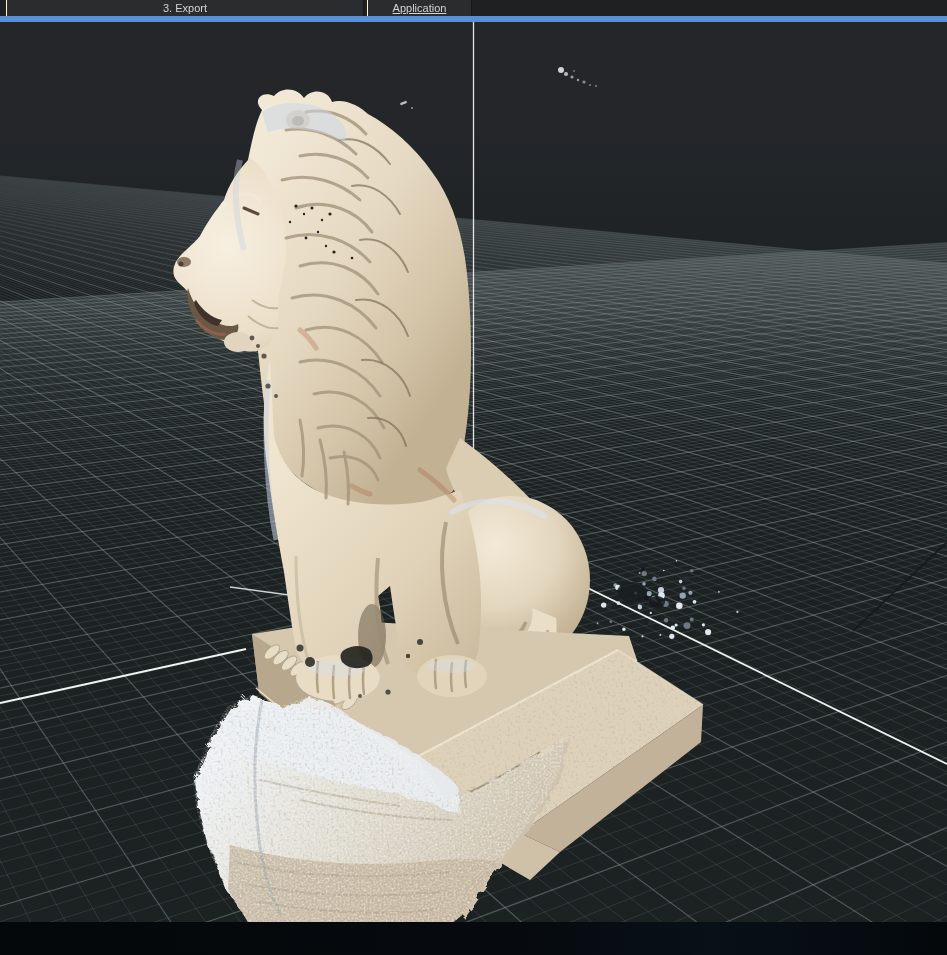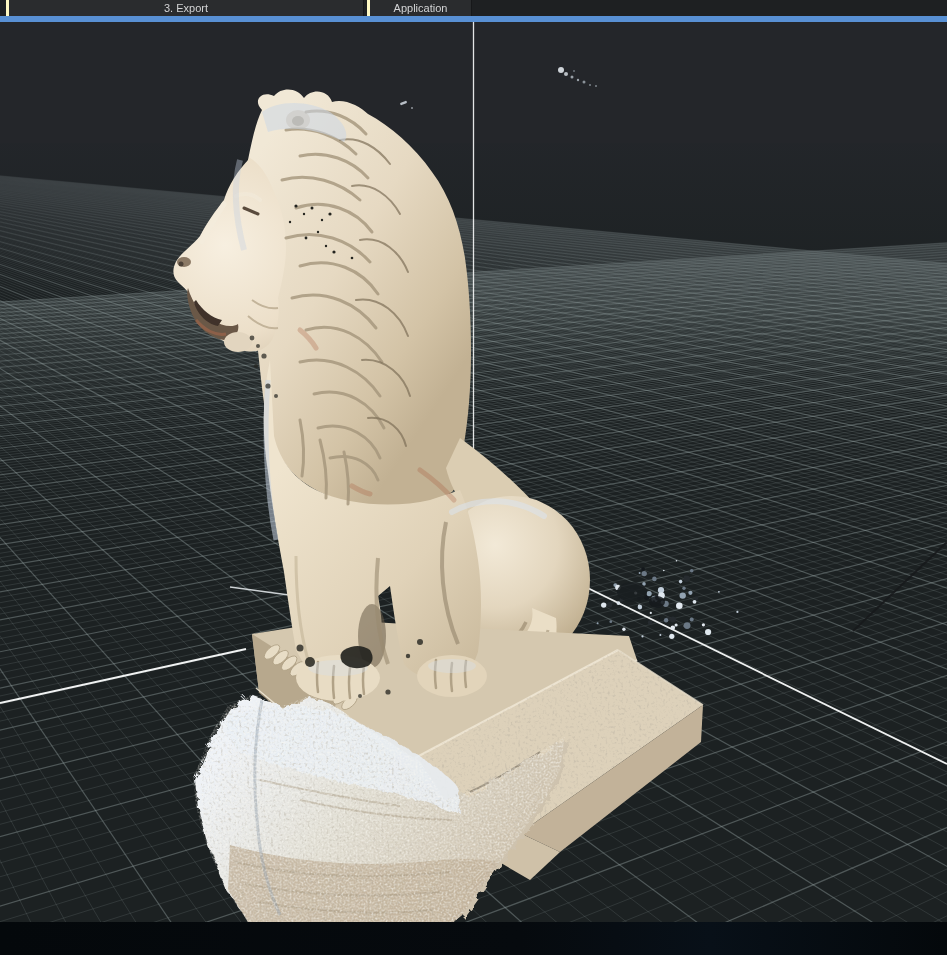--- a/index.html
+++ b/index.html
@@ -2,23 +2,23 @@
 <html><head>
 <meta charset="utf-8">
 <style>
   html,body{margin:0;padding:0;background:#000;}
   #app{position:relative;width:947px;height:955px;overflow:hidden;
        font-family:"Liberation Sans",sans-serif;background:#24262a;}
   
   #tabbar{position:absolute;left:0;top:0;width:947px;height:16px;background:#1e2022;}
   .tab{position:absolute;top:0;height:16px;background:#2a2c2e;color:#d3d4d5;
        font-size:11px;line-height:16px;text-align:center;cursor:default;
-       border-left:3px solid #fef9c3;border-right:1px solid #17181a;box-sizing:border-box;}
+       border-left:1px solid #fef9c3;border-right:1px solid #17181a;box-sizing:border-box;}
   #tab-export{left:6px;width:358px;}
-  #tab-application{left:367px;width:105px;}
+  #tab-application{left:367px;width:105px;text-decoration:underline;}
   #accentbar{position:absolute;left:0;top:16px;width:947px;height:6px;background:#5890d4;}
   
   #viewport{position:absolute;left:0;top:22px;width:947px;height:900px;background:#24262a;overflow:hidden;}
   #scene{position:absolute;left:0;top:-22px;} 
   
   #bottombar{position:absolute;left:0;top:922px;width:947px;height:33px;
              background:linear-gradient(90deg,#04080b 0%,#060a0e 55%,#081018 75%,#04080b 100%);}
 </style>
 </head>
 <body>

